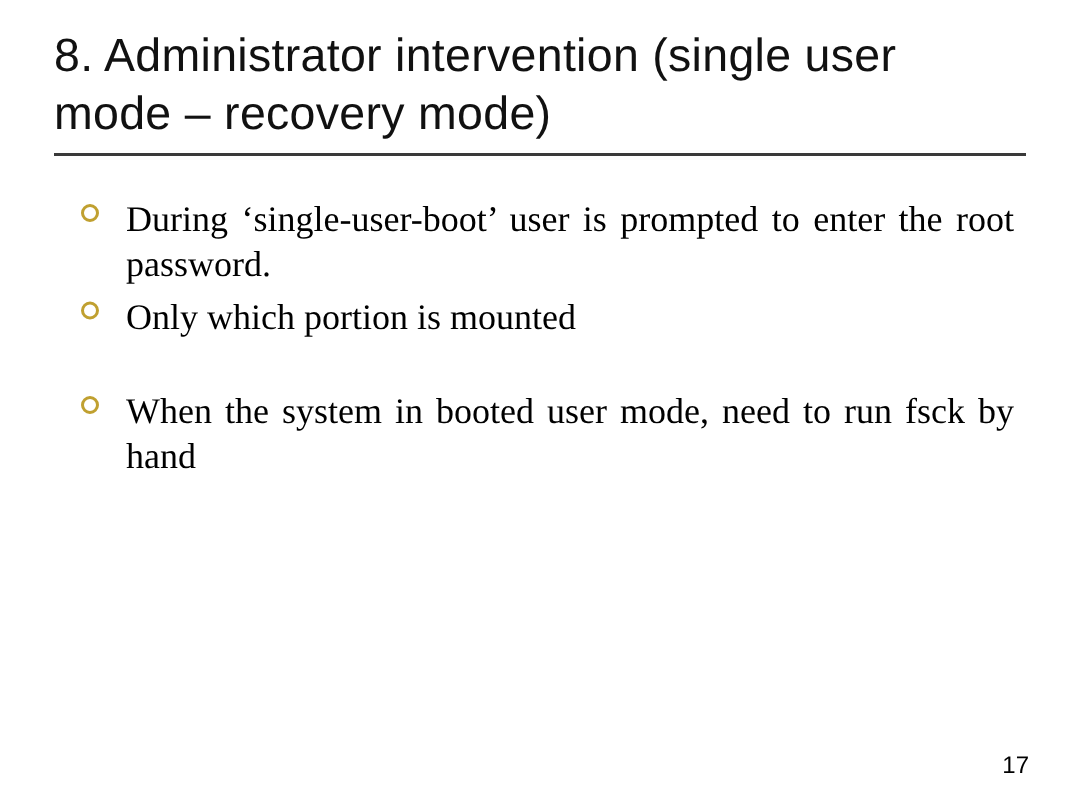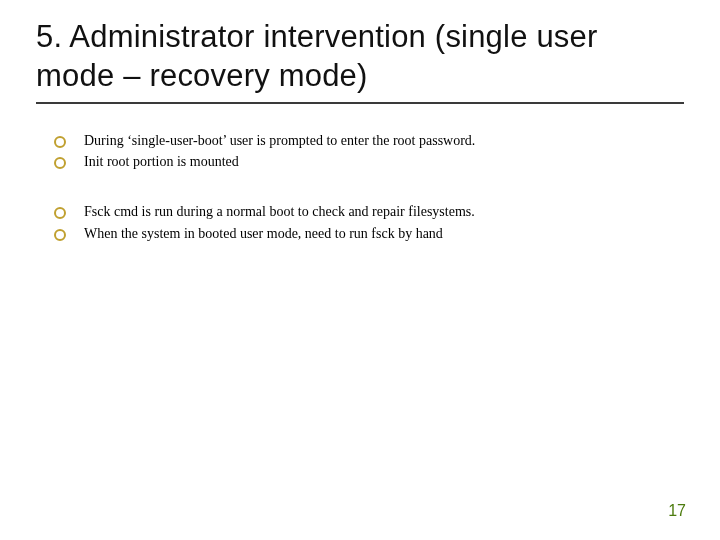--- a/index.html
+++ b/index.html
@@ -2,53 +2,49 @@
 <html><head>
 <meta charset="utf-8">
 <style>
   * { box-sizing: border-box; margin: 0; padding: 0; }
   html, body { width: 720px; height: 540px; background: #fff; font-family: "Times New Roman", Times, serif; color: #000; }
   .slide { position: relative; width: 720px; height: 540px; padding: 18px 36px 0 36px; }
   .title-wrap { border-bottom: 2px solid #3a3a3a; padding-bottom: 6px; margin-bottom: 28px; }
   .title { font-family: Arial, Helvetica, sans-serif; font-size: 31px; font-weight: 400; line-height: 1.25; color: #111; letter-spacing: 0.2px; }
   .content { padding-left: 48px; padding-right: 8px; }
   .bullets { list-style: none; }
-  .bullets li { position: relative; font-size: 14px; line-height: 1.28; margin-bottom: 4px; text-align: justify; font-family: "Times New Roman", Times, serif; }
+  .bullets li { position: relative; font-size: 24px; line-height: 1.28; margin-bottom: 4px; text-align: justify; font-family: "Times New Roman", Times, serif; }
   .bullets li .marker { position: absolute; left: -30px; top: 4px; width: 12px; height: 12px; border: 2px solid #c0a030; border-radius: 50%; background: transparent; }
   .spacer { height: 28px; }
-  .pagenum { position: absolute; right: 34px; bottom: 20px; font-family: Arial, Helvetica, sans-serif; font-size: 16px; color: #4d7c0f; }
+  .pagenum { position: absolute; right: 34px; bottom: 20px; font-family: Arial, Helvetica, sans-serif; font-size: 16px; color: #000000; }
 </style>
 </head>
 <body>
 
 <div class="slide">
 
   <div class="title-wrap">
-    <h1 class="title">5. Administrator intervention (single user mode – recovery mode)</h1>
+    <h1 class="title">8. Administrator intervention (single user mode – recovery mode)</h1>
   </div>
 
   <div class="content">
     <ul class="bullets">
       <li>
         <span class="marker"></span>
         <span>During ‘single-user-boot’ user is prompted to enter the root password.</span>
       </li>
       <li>
         <span class="marker"></span>
-        <span>Init root portion is mounted</span>
+        <span>Only which portion is mounted</span>
       </li>
     </ul>
 
     <div class="spacer"></div>
 
     <ul class="bullets">
-      <li>
-        <span class="marker"></span>
-        <span>Fsck cmd is run during a normal boot to check and repair filesystems.</span>
-      </li>
       <li>
         <span class="marker"></span>
         <span>When the system in booted user mode, need to run fsck by hand</span>
       </li>
     </ul>
   </div>
 
   <div class="pagenum">17</div>
 </div>
 

